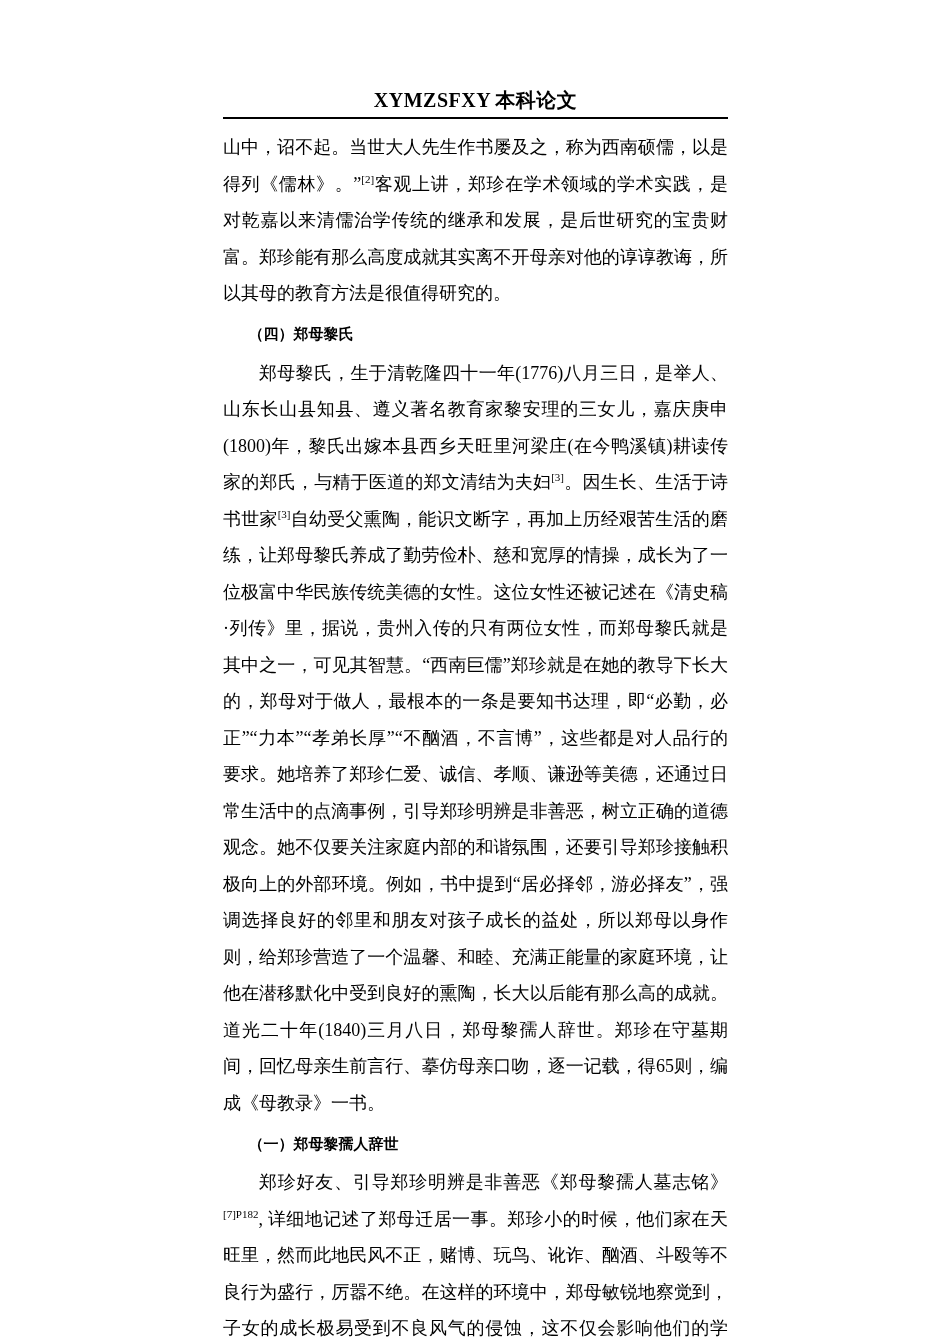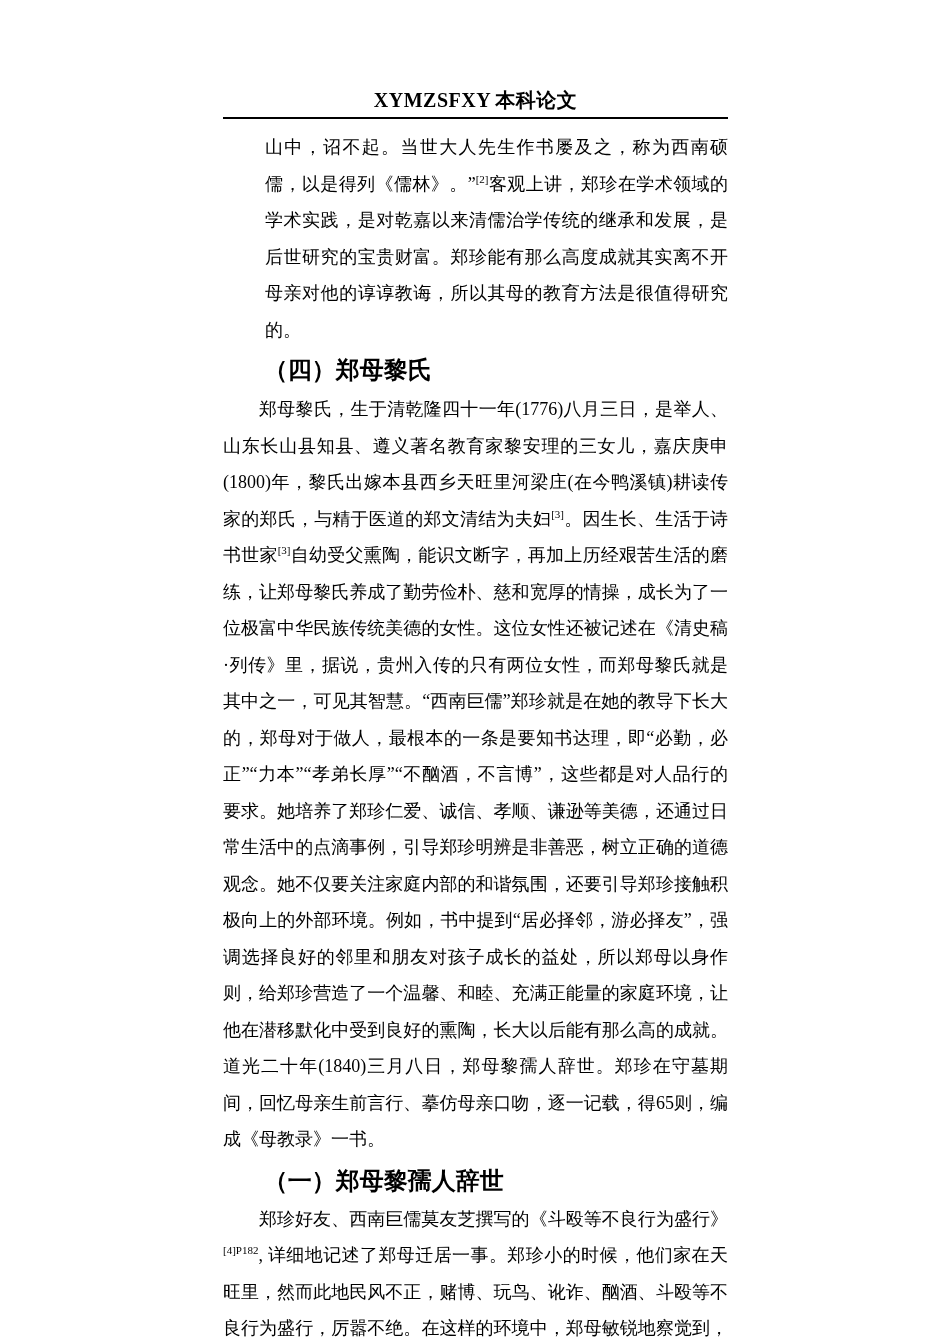--- a/index.html
+++ b/index.html
@@ -41,37 +41,36 @@
     font-size: 18px;
     line-height: 36.5px;
     text-align: justify;
   }
   .doc-body p {
     margin: 0;
     text-indent: 2em;
   }
   .doc-body p.no-indent {
     text-indent: 0;
-    margin-left: 42px;
   }
   .doc-body sup {
     font-size: 11px;
     line-height: 0;
     vertical-align: super;
   }
   .doc-body h2 {
     font-family: "Liberation Sans", "DejaVu Sans", sans-serif;
     font-size: 22px;
     font-weight: bold;
     margin: 8px 0 6px 0;
     text-indent: 1.6em;
     line-height: 36px;
   }
   .doc-body h3 {
-    font-size: 24px;
+    font-size: 15px;
     font-weight: bold;
     margin: 4px 0 2px 0;
     text-indent: 1.7em;
     line-height: 37px;
   }
   .doc-body h3.sans {
     font-family: "Liberation Sans", "DejaVu Sans", sans-serif;
   }
 </style>
 </head>
@@ -81,16 +80,16 @@
 
   <div class="doc-header">
     <span class="latin">XYMZSFXY</span><span class="cn">本科论文</span>
   </div>
 
   <div class="doc-body">
       <p class="no-indent"><span>山中，诏不起。当世大人先生作书屡及之，称为西南硕儒，以是得列《儒林》。”</span><sup>[2]</sup><span>客观上讲，郑珍在学术领域的学术实践，是对乾嘉以来清儒治学传统的继承和发展，是后世研究的宝贵财富。郑珍能有那么高度成就其实离不开母亲对他的谆谆教诲，所以其母的教育方法是很值得研究的。</span></p>
       <h3>（四）郑母黎氏</h3>
       <p><span>郑母黎氏，生于清乾隆四十一年(1776)八月三日，是举人、山东长山县知县、遵义著名教育家黎安理的三女儿，嘉庆庚申(1800)年，黎氏出嫁本县西乡天旺里河梁庄(在今鸭溪镇)耕读传家的郑氏，与精于医道的郑文清结为夫妇</span><sup>[3]</sup><span>。因生长、生活于诗书世家</span><sup>[3]</sup><span>自幼受父熏陶，能识文断字，再加上历经艰苦生活的磨练，让郑母黎氏养成了勤劳俭朴、慈和宽厚的情操，成长为了一位极富中华民族传统美德的女性。这位女性还被记述在《清史稿·列传》里，据说，贵州入传的只有两位女性，而郑母黎氏就是其中之一，可见其智慧。“西南巨儒”郑珍就是在她的教导下长大的，郑母对于做人，最根本的一条是要知书达理，即“必勤，必正”“力本”“孝弟长厚”“不酗酒，不言博”，这些都是对人品行的要求。她培养了郑珍仁爱、诚信、孝顺、谦逊等美德，还通过日常生活中的点滴事例，引导郑珍明辨是非善恶，树立正确的道德观念。她不仅要关注家庭内部的和谐氛围，还要引导郑珍接触积极向上的外部环境。例如，书中提到“居必择邻，游必择友”，强调选择良好的邻里和朋友对孩子成长的益处，所以郑母以身作则，给郑珍营造了一个温馨、和睦、充满正能量的家庭环境，让他在潜移默化中受到良好的熏陶，长大以后能有那么高的成就。道光二十年(1840)三月八日，郑母黎孺人辞世。郑珍在守墓期间，回忆母亲生前言行、摹仿母亲口吻，逐一记载，得65则，编成《母教录》一书。</span></p>
       <h3 class="sans">（一）郑母黎孺人辞世</h3>
-      <p><span>郑珍好友、西南巨儒莫友芝撰写的《斗殴等不良行为盛行》</span><sup>[4]P182</sup><span>, 详细地记述了郑母迁居一事。郑珍小的时候，他们家在天旺里，然而此地民风不正，赌博、玩鸟、讹诈、酗酒、斗殴等不良行为盛行，厉嚣不绝。在这样的环境中，郑母敏锐地察觉到，子女的成长极易受到不良风气的侵蚀，这不仅会影响他们的学业，更可能对他们的品德和价值观的形成产生负面影响。嘉庆己卯年（1819 年），为了给郑珍塑造一个良好的生活</span></p>
+      <p><span>郑珍好友、引导郑珍明辨是非善恶《郑母黎孺人墓志铭》</span><sup>[7]P182</sup><span>, 详细地记述了郑母迁居一事。郑珍小的时候，他们家在天旺里，然而此地民风不正，赌博、玩鸟、讹诈、酗酒、斗殴等不良行为盛行，厉嚣不绝。在这样的环境中，郑母敏锐地察觉到，子女的成长极易受到不良风气的侵蚀，这不仅会影响他们的学业，更可能对他们的品德和价值观的形成产生负面影响。嘉庆己卯年（1819 年），为了给郑珍塑造一个良好的生活</span></p>
     </div>
 
 </div>
 
 </body></html>

